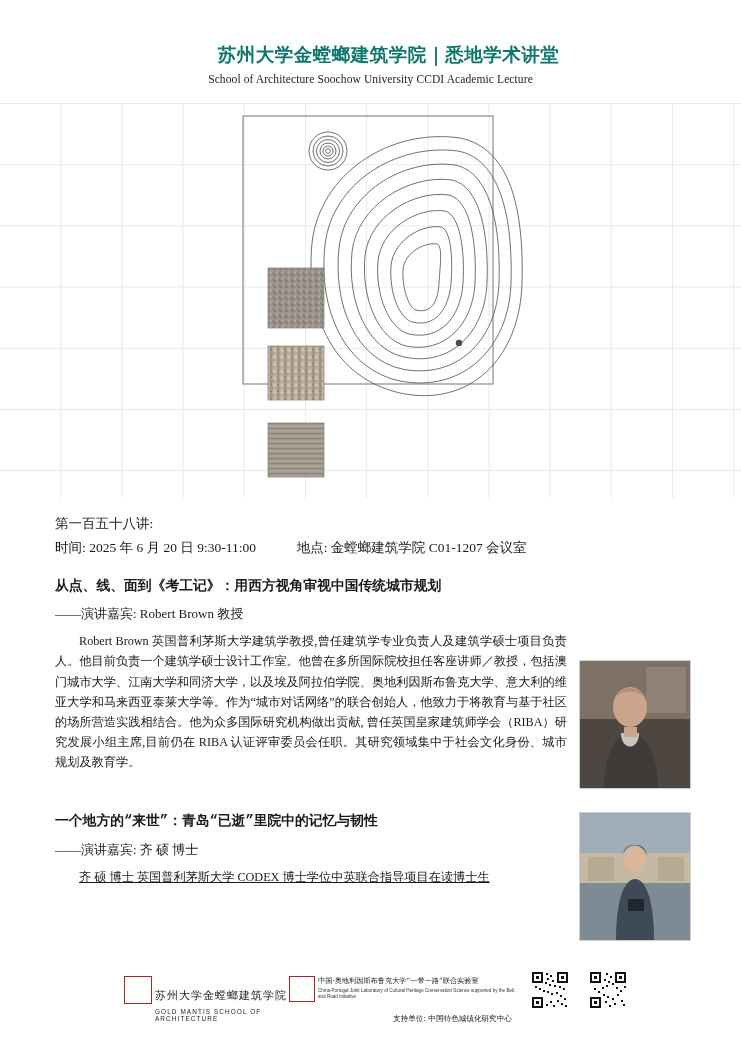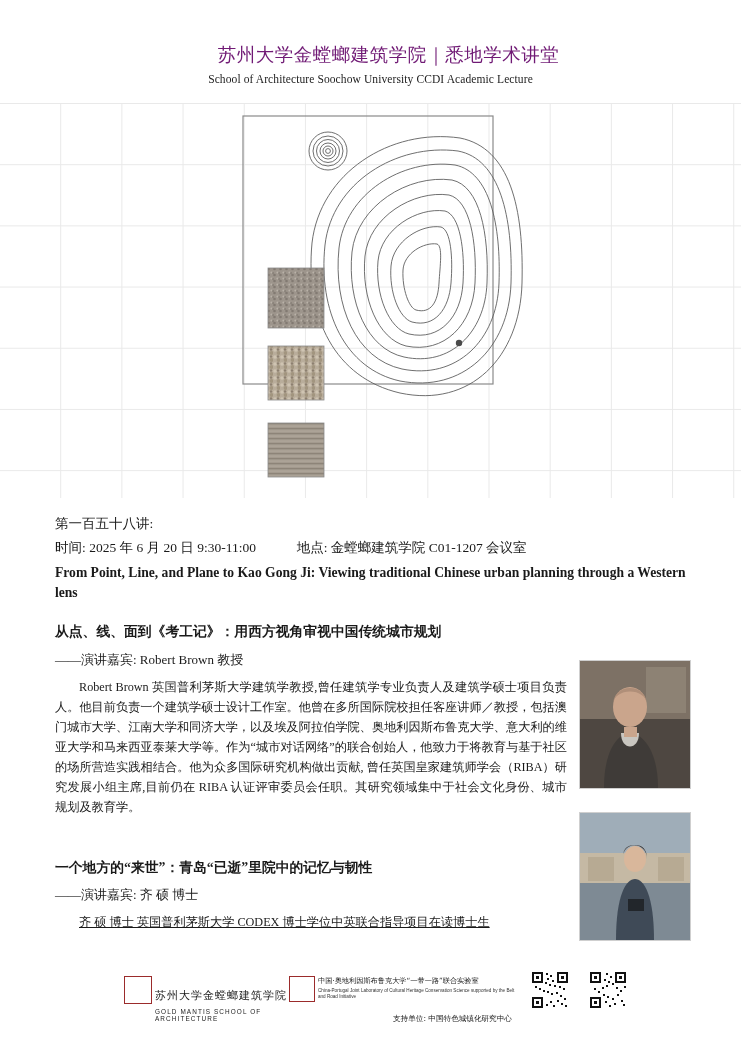--- a/index.html
+++ b/index.html
@@ -10,24 +10,24 @@
     color:#1a1a1a;
     overflow:hidden;
     position:relative;
   }
   .page{position:relative;width:741px;height:1050px;}
 
   
   .header{padding-top:42px;text-align:center;}
   .header .title-cn{
     font-family:"DejaVu Sans", sans-serif;
-    font-weight:normal;
+    font-weight:bold;
     font-size:18.5px;
     letter-spacing:0.5px;
-    color:#701a75;
+    color:#0f766e;
     padding-left:36px;
   }
   .header .title-en{
     font-family:"Liberation Serif", serif;
     font-size:11.5px;
     margin-top:6px;
     color:#222;
     letter-spacing:0.1px;
   }
 
@@ -58,21 +58,21 @@
   .line-meta{font-size:13.5px;margin-bottom:6px;}
   .line-meta .gap{display:inline-block;width:34px;}
   .line-host{font-size:13.5px;margin-bottom:14px;}
 
   .talk{position:relative;}
   .talk-title-en{
     font-size:13.6px;font-weight:bold;line-height:1.45;
     font-family:"Liberation Serif", serif;
   }
   .talk-title-cn{
-    font-family:Liberation Serif, serif;
+    font-family:Liberation Mono, monospace;
     font-size:13.8px;font-weight:bold;margin-top:20px;line-height:1.4;
   }
   .speaker{
     font-size:13px;margin-top:9px;margin-bottom:8px;
   }
   .para{
     font-size:12.2px;line-height:1.65;text-align:justify;
     text-indent:24px;
     width:512px;
   }
@@ -194,21 +194,20 @@
     <div class="line-meta">
       <span>时间:</span>
       <span>2025 年 6 月 20 日 9:30-11:00</span>
       <span class="gap"></span>
       <span>地点:</span>
       <span>金螳螂建筑学院 C01-1207 会议室</span>
     </div>
 
 
     <div class="talk talk1">
-      <div class="talk-title-en">From Point, Line, and Plane to Kao Gong Ji: Viewing traditional Chinese urban planning through a Western lens</div>
       <div class="talk-title-cn">从点、线、面到《考工记》：用西方视角审视中国传统城市规划</div>
       <div class="speaker">——演讲嘉宾: Robert Brown 教授</div>
       <div class="para">Robert Brown 英国普利茅斯大学建筑学教授,曾任建筑学专业负责人及建筑学硕士项目负责人。他目前负责一个建筑学硕士设计工作室。他曾在多所国际院校担任客座讲师／教授，包括澳门城市大学、江南大学和同济大学，以及埃及阿拉伯学院、奥地利因斯布鲁克大学、意大利的维亚大学和马来西亚泰莱大学等。作为“城市对话网络”的联合创始人，他致力于将教育与基于社区的场所营造实践相结合。他为众多国际研究机构做出贡献, 曾任英国皇家建筑师学会（RIBA）研究发展小组主席,目前仍在 RIBA 认证评审委员会任职。其研究领域集中于社会文化身份、城市规划及教育学。</div>
     </div>
 
     <div class="talk talk2">
       <div class="talk-title-cn">一个地方的“来世”：青岛“已逝”里院中的记忆与韧性</div>
       <div class="speaker">——演讲嘉宾: 齐 硕 博士</div>
       <div class="para">齐 硕 博士 英国普利茅斯大学 CODEX 博士学位中英联合指导项目在读博士生</div>
     </div>

